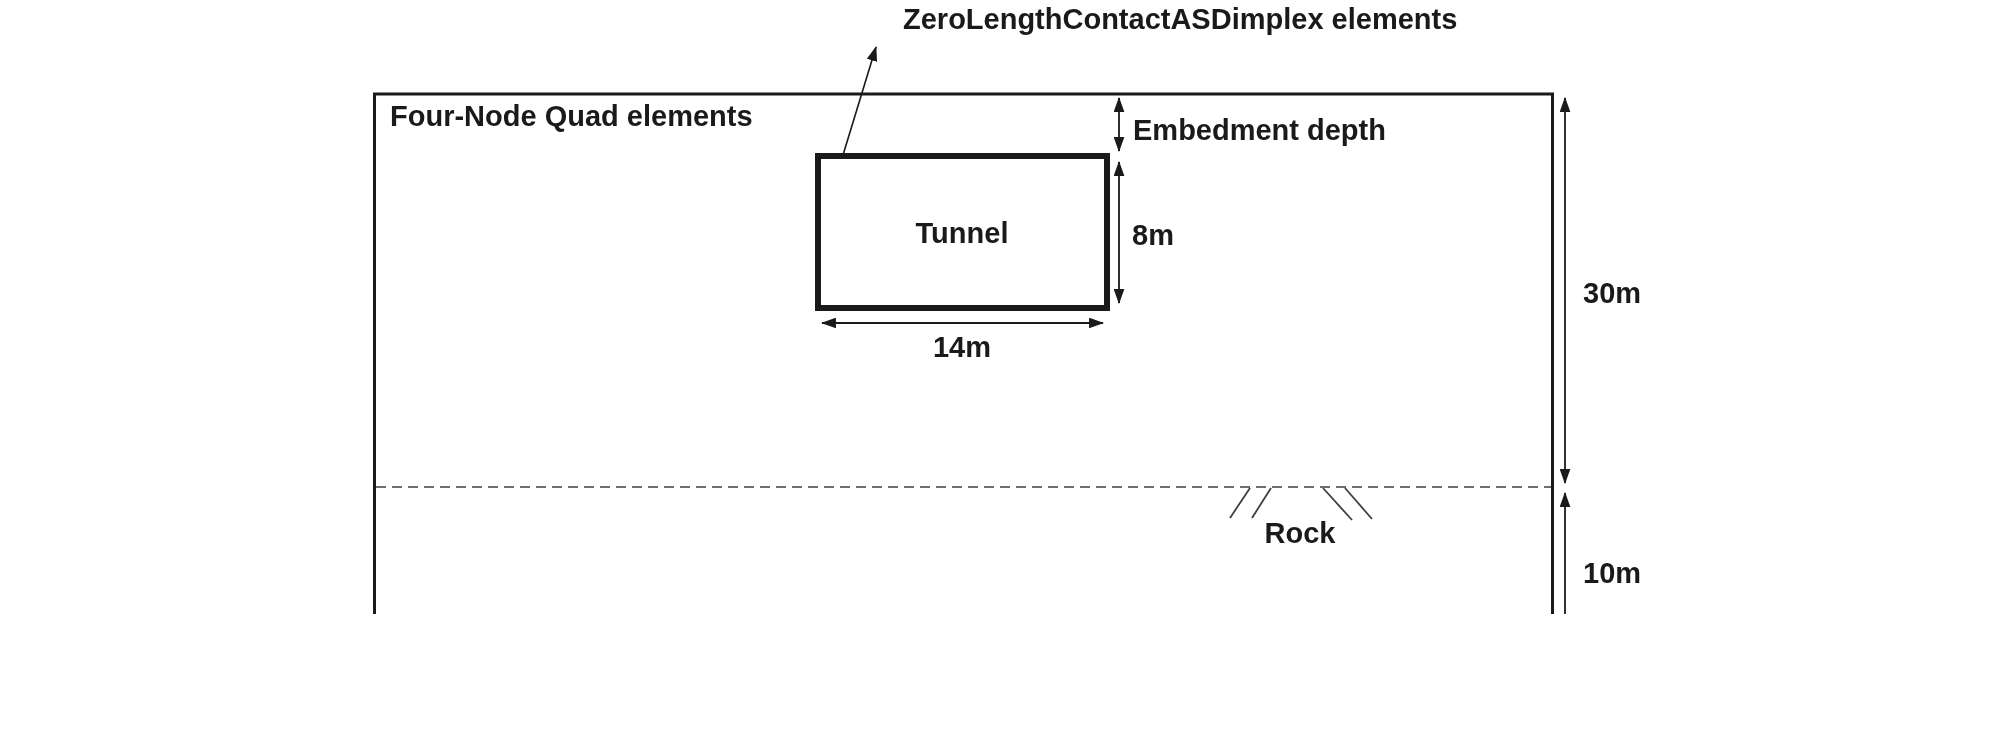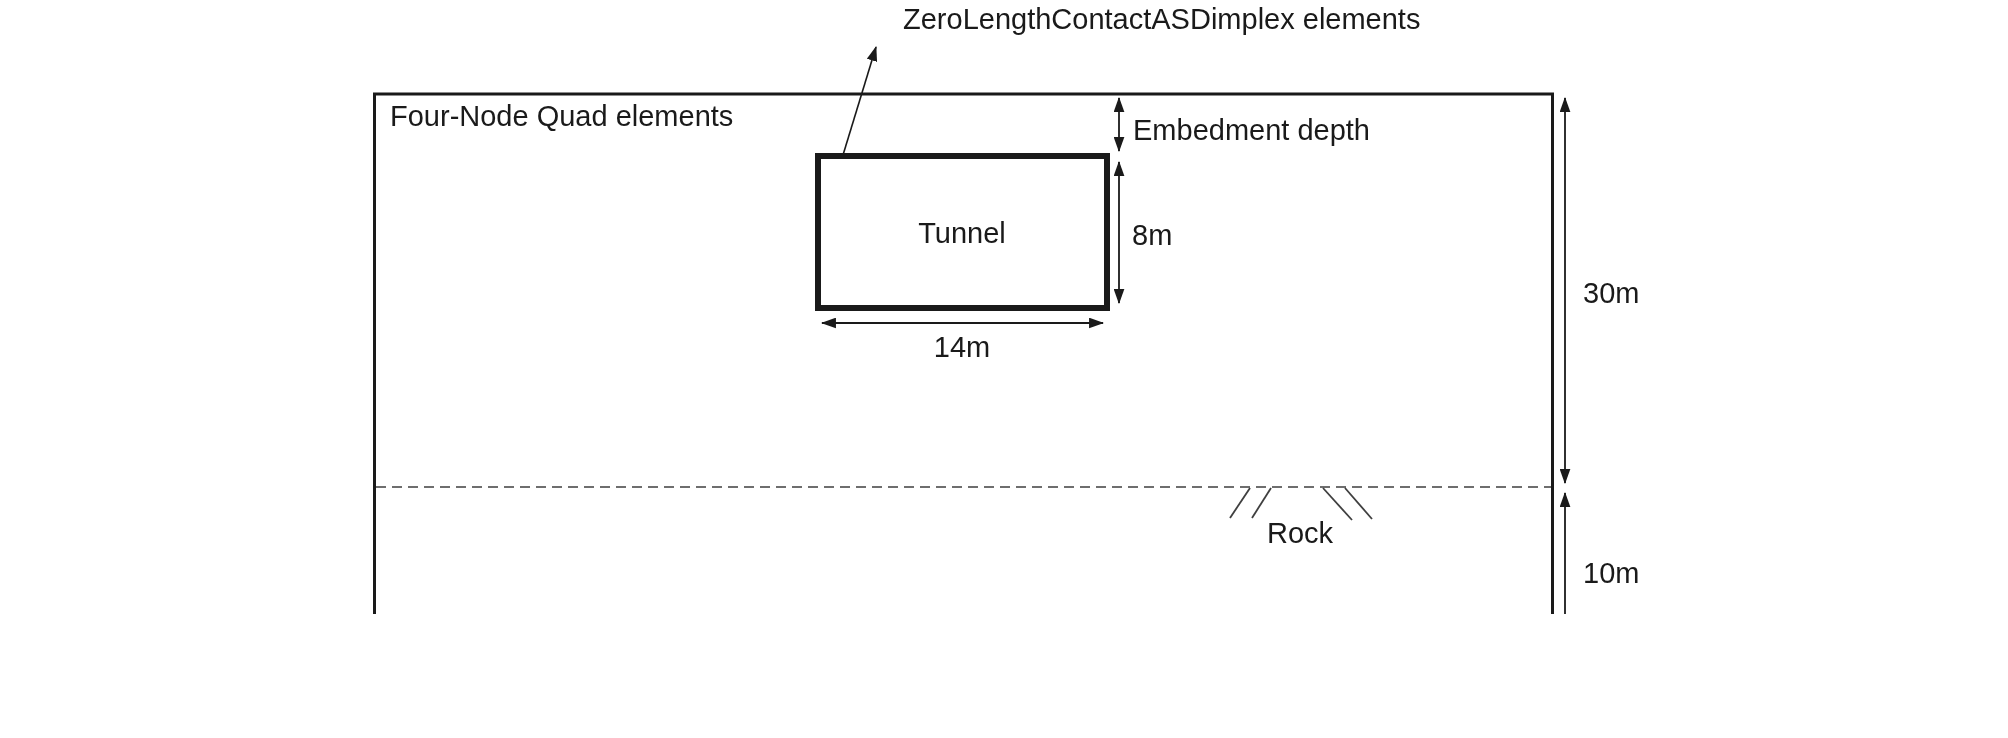--- a/index.html
+++ b/index.html
@@ -11,20 +11,21 @@
   html, body {
     background: var(--bg-color);
     font-family: "Liberation Sans", sans-serif;
   }
   .canvas {
     position: relative;
     width: 2008px;
     height: 614px;
     background: var(--bg-color);
     overflow: hidden;
+    font-weight: bold;
   }
   svg.diagram { display: block; width: 2008px; height: 738px; }
 
   .outline  { fill: none; stroke: var(--line-color); stroke-width: 3px; }
   .tunnel   { fill: var(--bg-color); stroke: var(--line-color); stroke-width: 6px; }
   .dim-line { stroke: var(--line-color); stroke-width: 1.8px; fill: none; }
   .leader   { stroke: var(--line-color); stroke-width: 1.6px; fill: none; }
   .dashed   { stroke: var(--dashed-color); stroke-width: 1.6px; stroke-dasharray: 10 6; fill: none; }
   .hatch    { stroke: var(--dashed-color); stroke-width: 1.8px; fill: none; }
   .arrowhead { fill: var(--line-color); }

